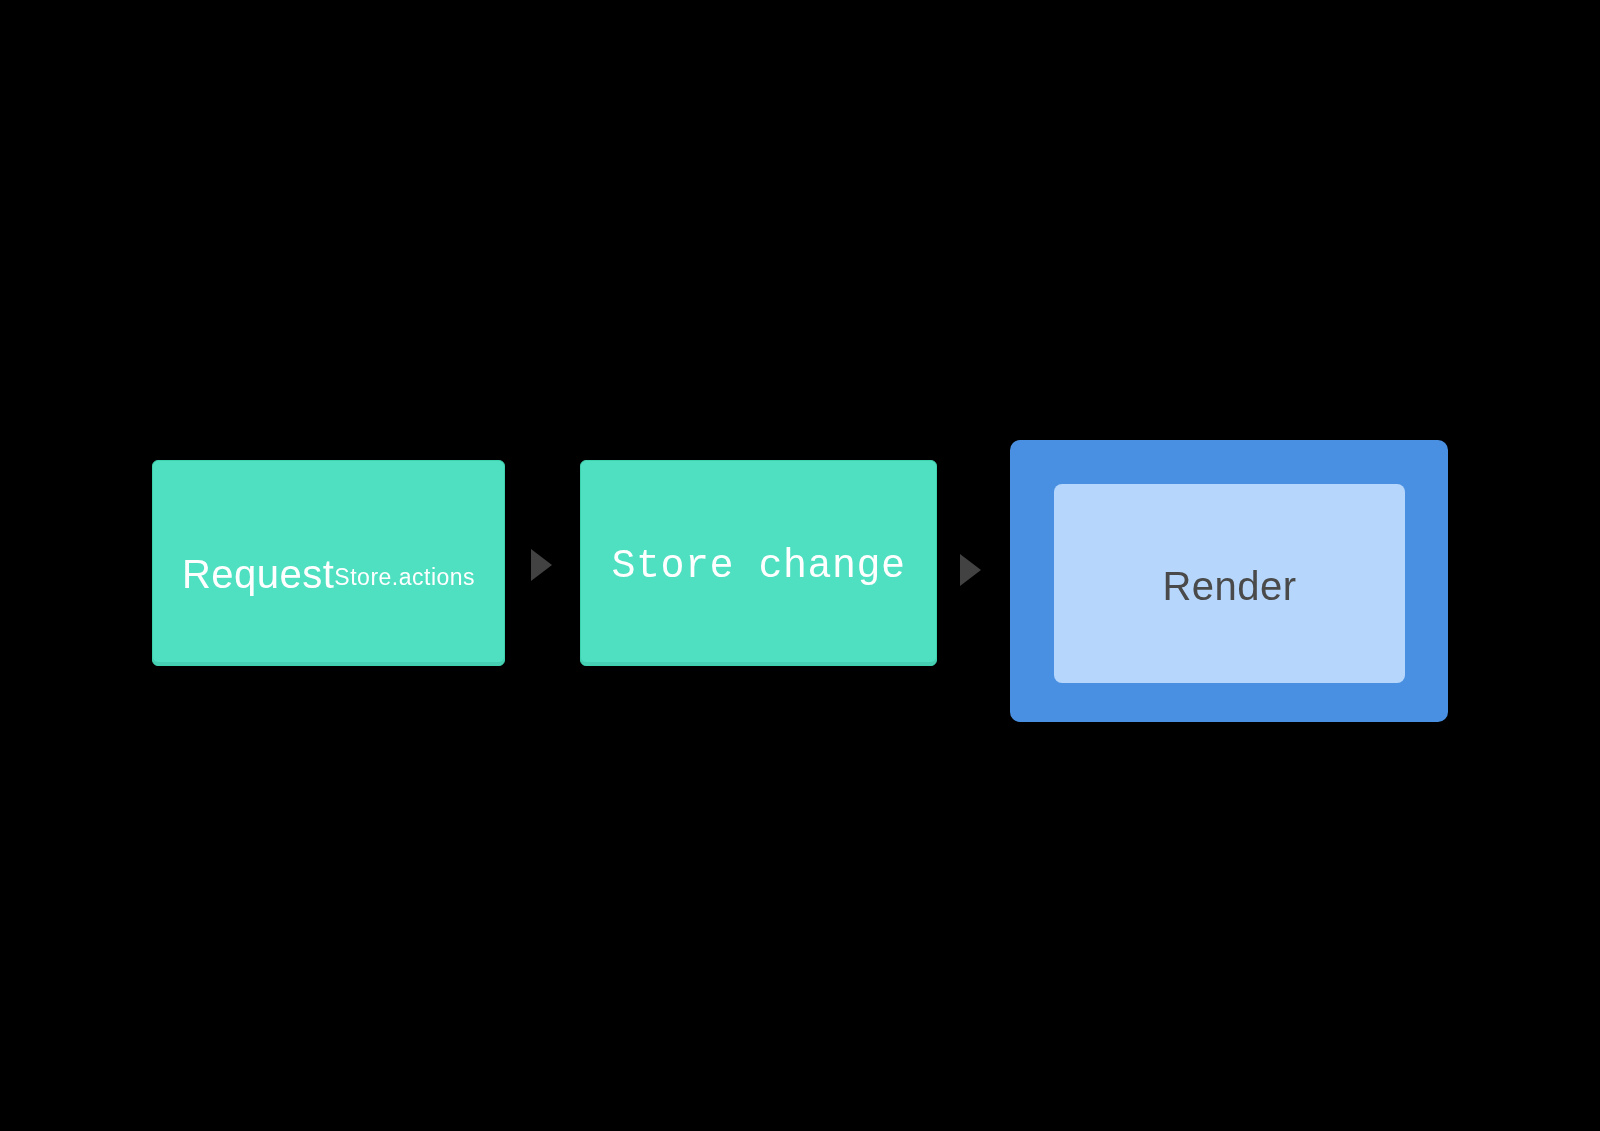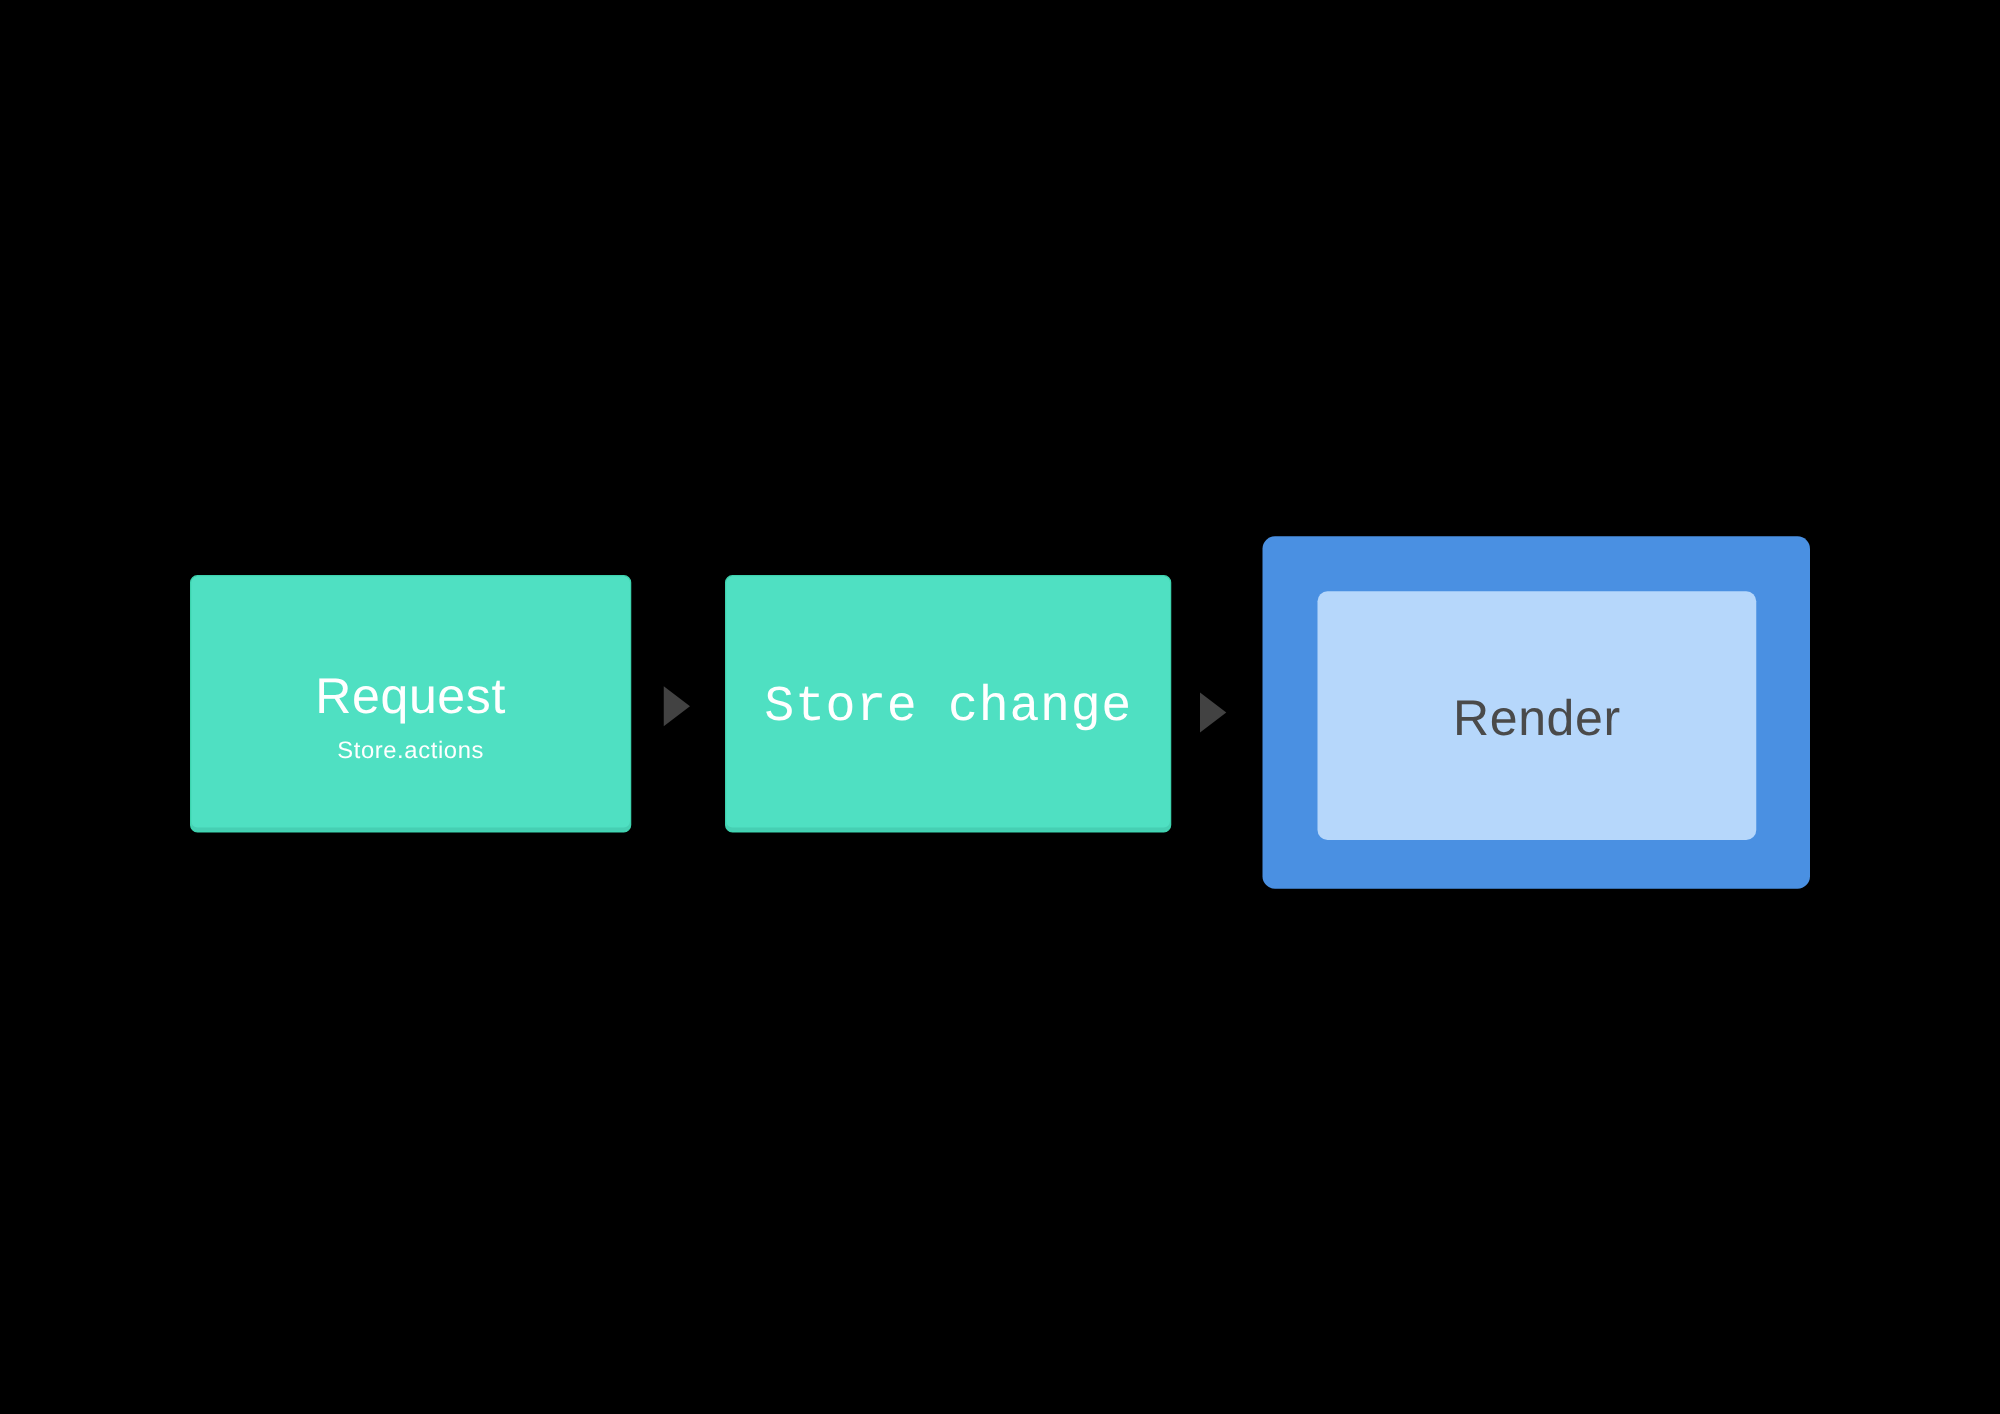--- a/index.html
+++ b/index.html
@@ -38,48 +38,49 @@
     border-radius: 6px;
     box-shadow: inset 0 -3px 0 rgba(0, 60, 45, 0.10);
     color: var(--title-on-teal);
   }
   .node-request { left: 152px; top: 460px; width: 353px; height: 206px; }
   .node-request .node-content { transform: translateY(11px); }
   .node-store   { left: 580px; top: 460px; width: 357px; height: 206px; font-family: Liberation Mono, monospace; }
   .node-store .node-content { transform: translateY(4px); }
   .node-content {
     display: flex;
-    flex-direction: column;
+    flex-direction: row;
+    align-items: center;
   }
   .node-title {
     font-size: 40px;
     line-height: 48px;
     font-weight: 400;
     letter-spacing: 0.5px;
   }
   .node-subtitle {
-    font-size: 19px;
+    font-size: 23px;
     line-height: 28px;
     margin-top: 6px;
     font-weight: 400;
     letter-spacing: 0.5px;
   }
   .flow-arrow {
     position: absolute;
     width: 0;
     height: 0;
     border-top: 16px solid transparent;
     border-bottom: 16px solid transparent;
     border-left: 21px solid var(--arrow);
   }
   .arrow-1 { left: 531px; top: 549px; }
   .arrow-2 { left: 960px; top: 554px; }
   .node-render-frame {
     position: absolute;
-    left: 1010px; top: 429px;
+    left: 1010px; top: 440px;
     width: 438px; height: 282px;
     background: var(--blue-fill);
     border-radius: 10px;
   }
   .node-render-inner {
     position: absolute;
     left: 44px; top: 44px;
     width: 351px; height: 199px;
     background: var(--blue-inner-fill);
     border-radius: 8px;

